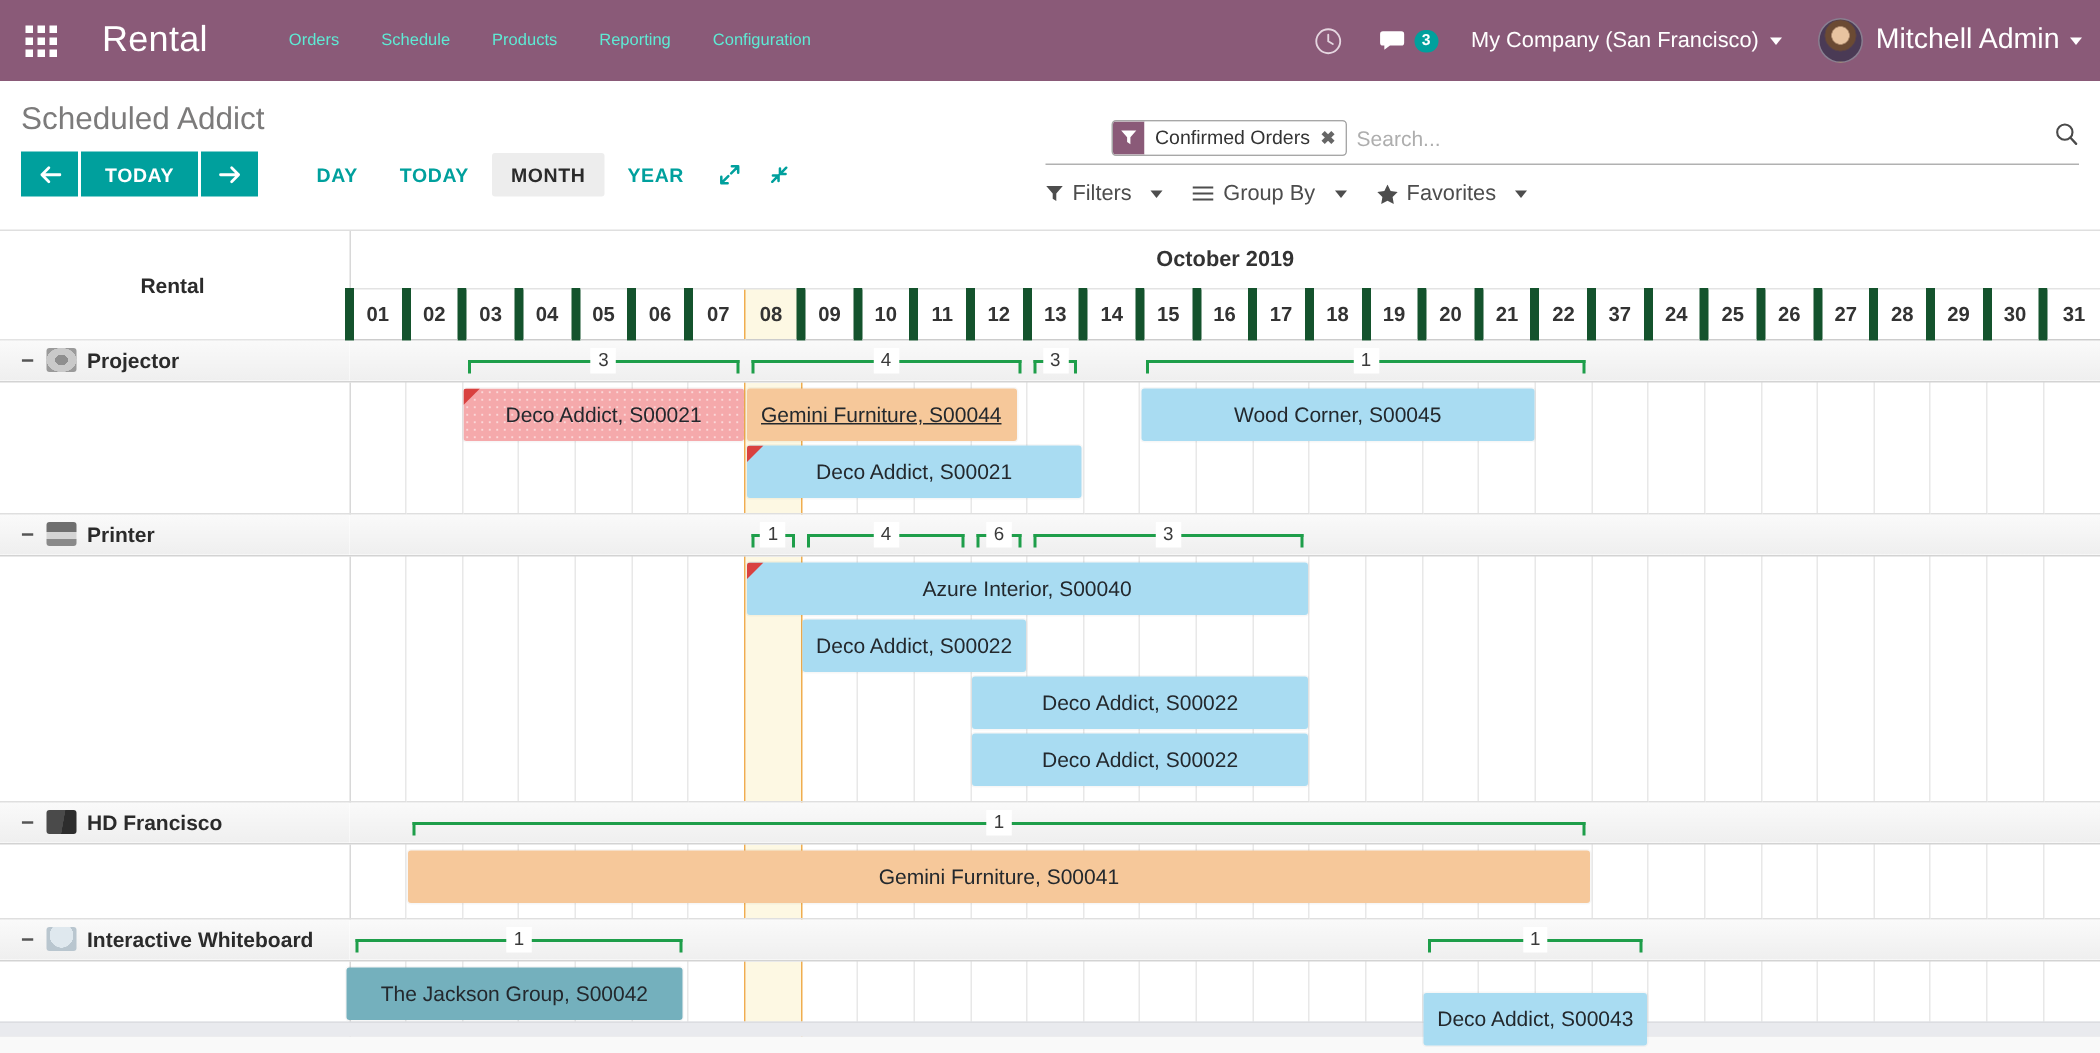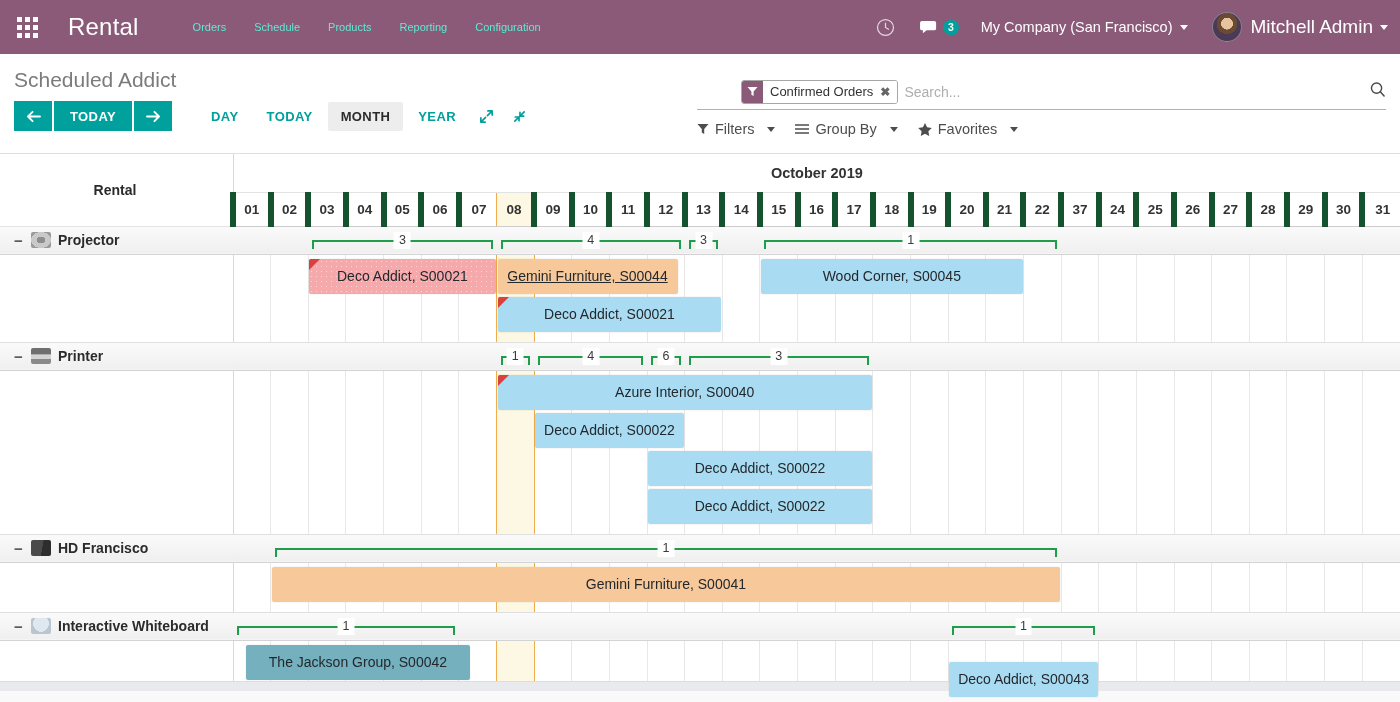--- a/index.html
+++ b/index.html
@@ -654,15 +654,15 @@
   <div class="scrollbar-track"></div>
 <div class="pill red" style="left: 309.29px; width: 186.226px; top: 105px;"><span class="corner"></span><span>Deco Addict, S00021</span></div>
     <div class="pill orange" style="left: 497.516px; width: 180px; top: 105px; text-decoration: underline;"><span>Gemini Furniture, S00044</span></div>
     <div class="pill blue" style="left: 497.516px; width: 223.871px; top: 143px;"><span class="corner"></span><span>Deco Addict, S00021</span></div>
     <div class="pill blue" style="left: 761.032px; width: 261.516px; top: 105px;"><span>Wood Corner, S00045</span></div>
     <div class="pill blue" style="left: 497.516px; width: 374.452px; top: 221px;"><span class="corner"></span><span>Azure Interior, S00040</span></div>
     <div class="pill blue" style="left: 535.161px; width: 148.581px; top: 259px;"><span>Deco Addict, S00022</span></div>
     <div class="pill blue" style="left: 648.097px; width: 223.871px; top: 297px;"><span>Deco Addict, S00022</span></div>
     <div class="pill blue" style="left: 648.097px; width: 223.871px; top: 335px;"><span>Deco Addict, S00022</span></div>
     <div class="pill orange" style="left: 271.645px; width: 788.548px; top: 413px;"><span>Gemini Furniture, S00041</span></div>
-    <div class="pill teal" style="left: 246px; width: 223.871px; top: 491px;"><span>The Jackson Group, S00042</span></div>
+    <div class="pill teal" style="left: 231px; width: 223.871px; top: 491px;"><span>The Jackson Group, S00042</span></div>
     <div class="pill blue" style="left: 949.258px; width: 148.581px; top: 508px;"><span>Deco Addict, S00043</span></div>
   </div>
 
 </body></html>

